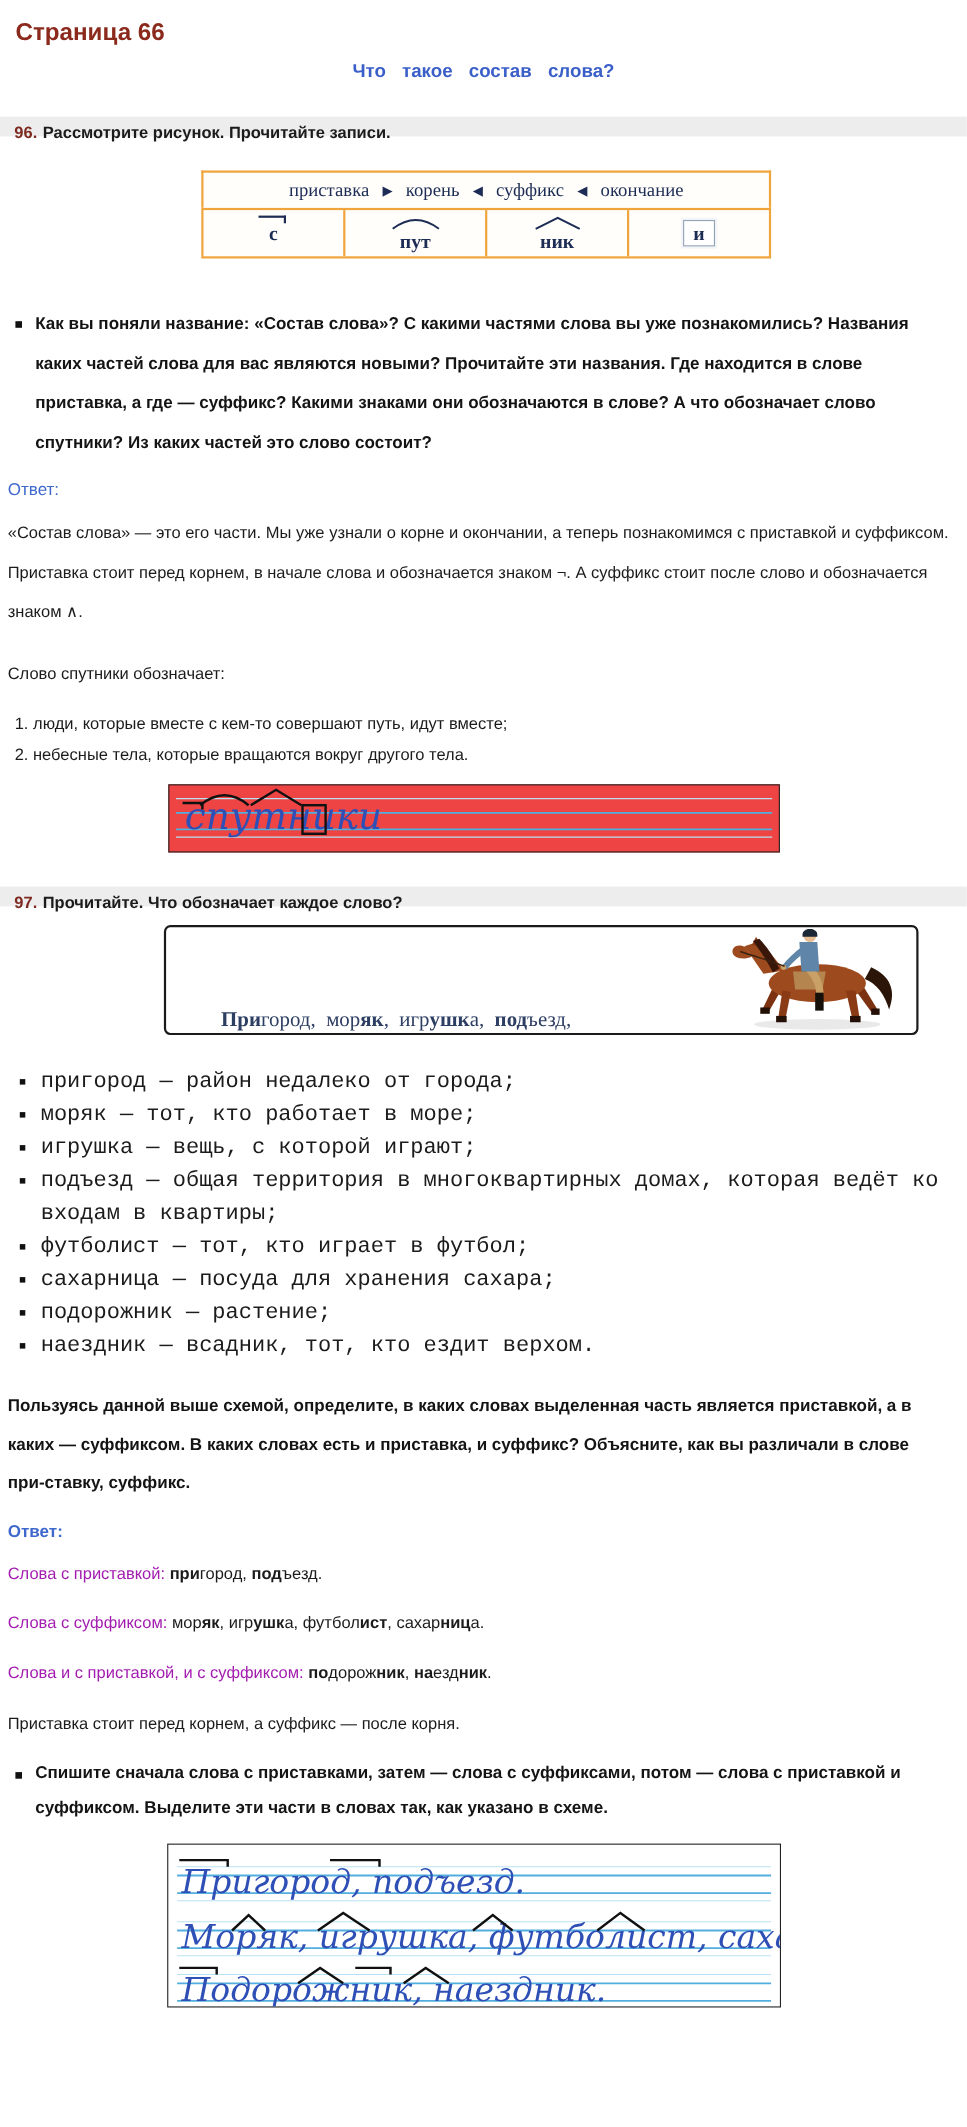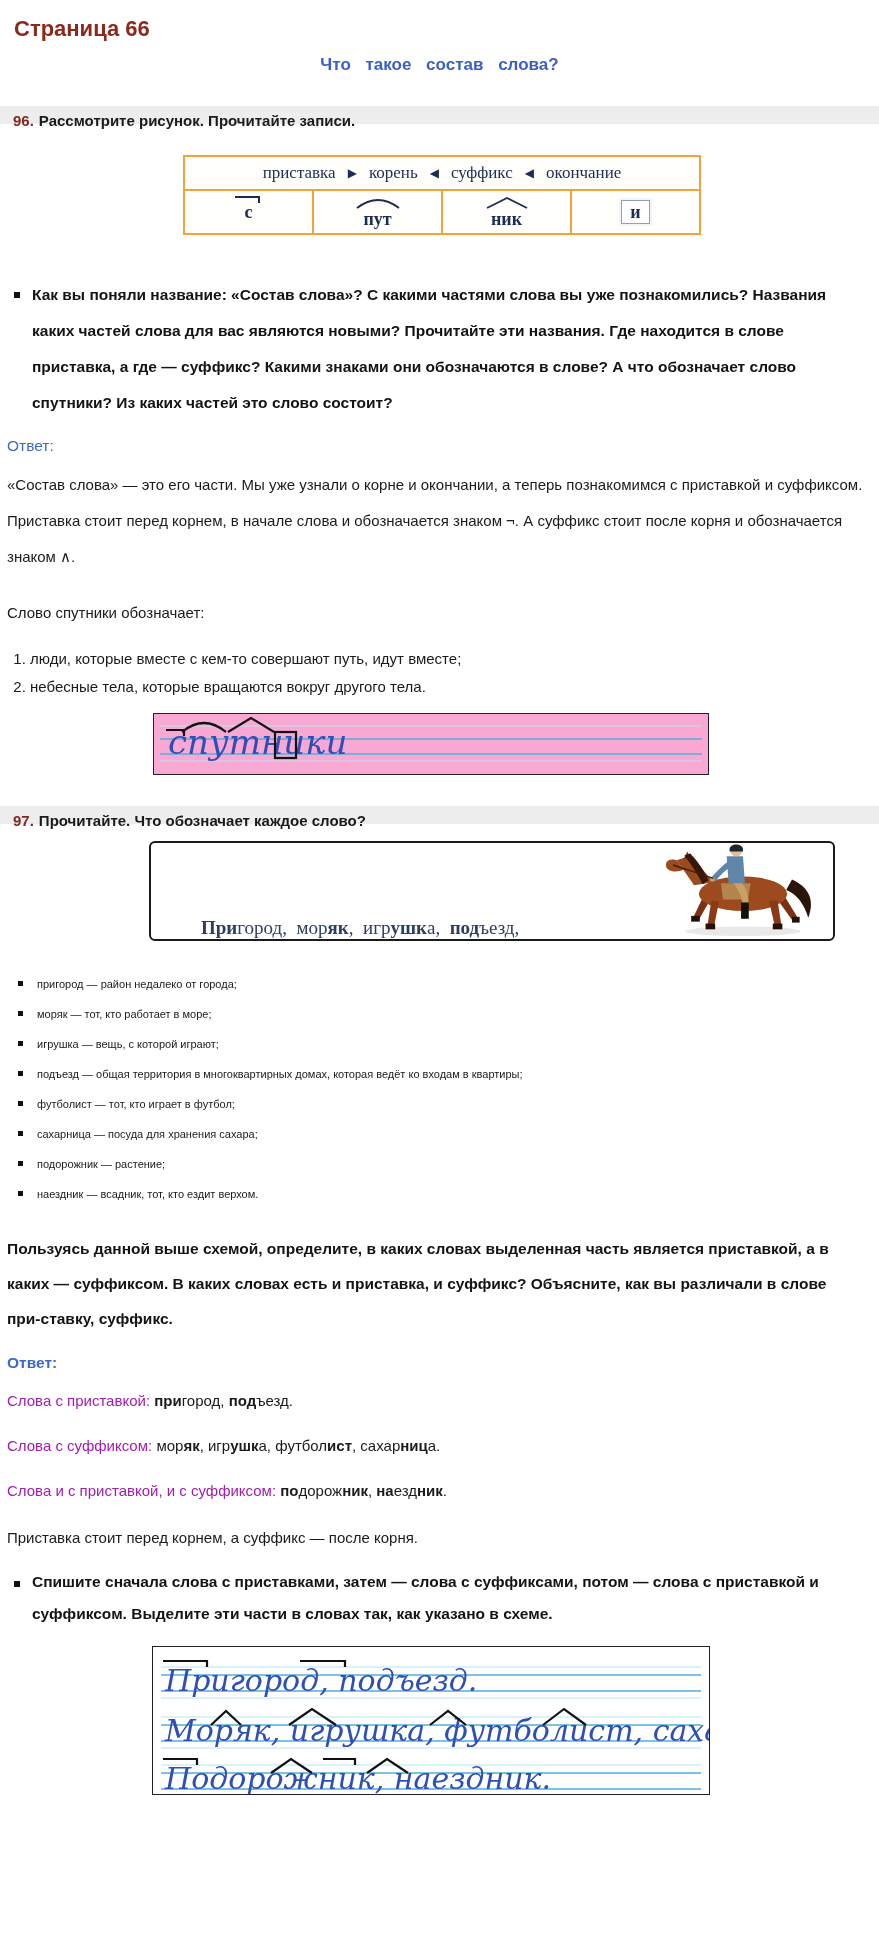--- a/index.html
+++ b/index.html
@@ -28,31 +28,31 @@
   
   .qblock{position:relative;margin:42px 16px 0 13px;padding-left:19px;font-weight:bold;font-size:15.5px;line-height:36px;color:#141414;}
   .qblock::before{content:"";position:absolute;left:1px;top:15px;width:6px;height:6px;background:#111;}
   .task2{line-height:32px;margin-top:20px;}
   .ans-label{margin:16px 0 0 7px;font-size:15.5px;color:#3e68cc;}
   .ans-label.bold{font-weight:bold;margin-top:18px;}
   .para{margin:12px 16px 0 7px;font-size:15px;line-height:36px;}
   .para2{margin-top:20px;}
   ol.anslist{margin:14px 0 0 12px;padding-left:18px;font-size:15px;line-height:28px;}
   
-  .wbox1{margin:12px 0 0 153px;width:554px;height:60px;border:1px solid #222;background:#f9a8d4;}
+  .wbox1{margin:12px 0 0 153px;width:554px;height:60px;border:1px solid #222;background:#ef4444;}
   .wbox2{margin:16px 0 0 152px;width:556px;height:147px;border:1px solid #222;background:#fff;}
   .wbox1 svg,.wbox2 svg{display:block;}
   .cursive{font-family:"DejaVu Serif",serif;font-style:italic;fill:#2e4fb5;}
   
   .wordbox{margin:17px 0 0 149px;width:686px;height:100px;border:2px solid #1a1a1a;border-radius:6px;box-sizing:border-box;background:#fff;position:relative;overflow:hidden;}
   .words{position:absolute;left:8px;top:10px;width:400px;font-family:"Liberation Serif",serif;font-size:19px;font-weight:500;color:#2d3e63;line-height:30px;white-space:pre-wrap;}
   .wline.indent{text-indent:42px;}
   .horse{position:absolute;right:6px;bottom:2px;}
   
-  .deflist{margin:28px 0 0 18px;padding:0;list-style:none;font-size:11px;line-height:30px;}
+  .deflist{margin:28px 0 0 18px;padding:0;list-style:none;font-size:20px;line-height:30px;font-family:Liberation Mono, monospace;}
   .deflist li{position:relative;padding-left:19px;}
   .deflist li::before{content:"";position:absolute;left:0;top:12px;width:5px;height:5px;background:#111;}
   .taskp{margin:22px 16px 0 7px;font-weight:bold;font-size:15.5px;line-height:35px;color:#141414;}
   .group{margin:20px 0 0 7px;font-size:15px;}
   .group + .group{margin-top:28px;}
   .glabel{color:#a21caf;}
   .note{margin:30px 0 0 7px;font-size:15px;}
   b,.bseg{font-weight:bold;}
 </style>
 </head>
@@ -99,21 +99,21 @@
       </div>
       <div class="cell">
         <span class="morpheme ending">и</span>
       </div>
     </div>
   </div>
 
   <div class="qblock">Как вы поняли название: «Состав  слова»? С какими частями слова вы уже познакомились? Названия каких частей слова для вас являются новыми? Прочитайте эти названия. Где находится в слове приставка, а где — суффикс? Какими знаками они обозначаются в слове? А что обозначает слово спутники? Из каких частей это слово состоит?</div>
 
   <div class="ans-label">Ответ:</div>
-  <div class="para">«Состав слова» — это его части. Мы уже узнали о корне и окончании, а теперь познакомимся с приставкой и суффиксом. Приставка стоит перед корнем, в начале слова и обозначается знаком ¬. А суффикс стоит после корня и обозначается знаком ∧.</div>
+  <div class="para">«Состав слова» — это его части. Мы уже узнали о корне и окончании, а теперь познакомимся с приставкой и суффиксом. Приставка стоит перед корнем, в начале слова и обозначается знаком ¬. А суффикс стоит после слово и обозначается знаком ∧.</div>
   <div class="para para2">Слово спутники обозначает:</div>
 
   <ol class="anslist">
     <li>люди, которые вместе с кем-то совершают путь, идут вместе;</li>
     <li>небесные тела, которые вращаются вокруг другого тела.</li>
   </ol>
 
   <div class="wbox1">
     <svg width="554" height="60" viewBox="0 0 554 60">
       <line x1="6" y1="12" x2="548" y2="12" stroke="#b8e2f2" stroke-width="1"></line>

